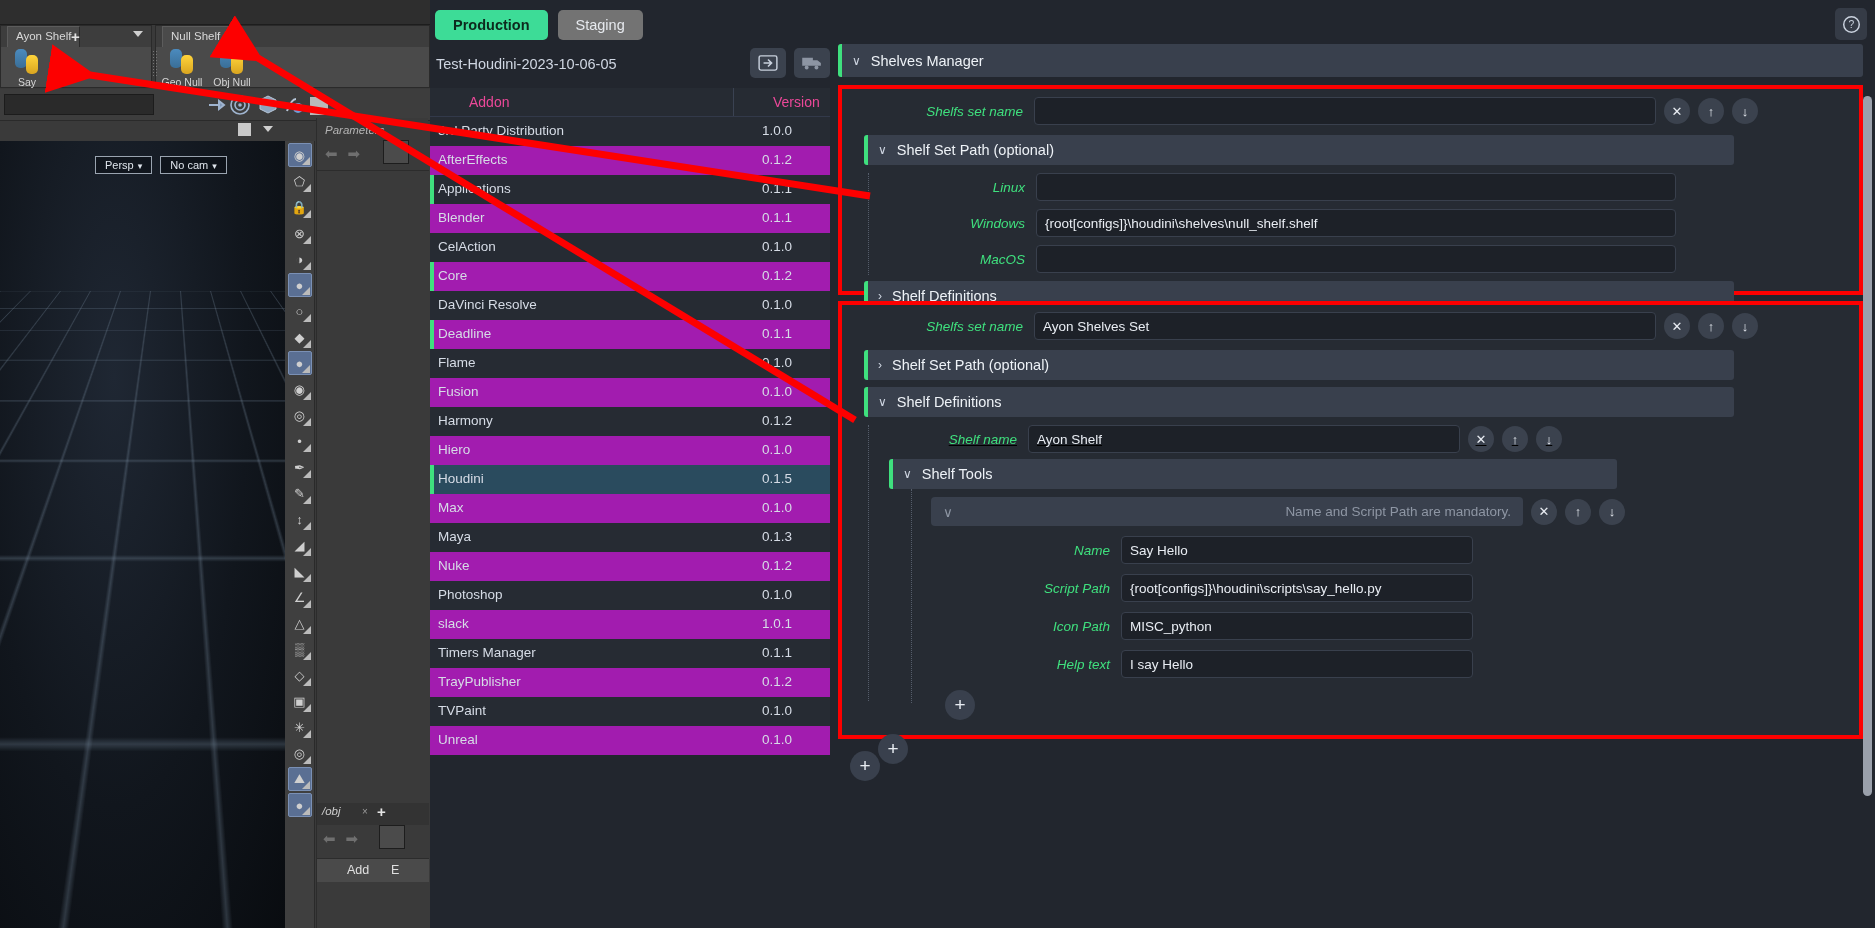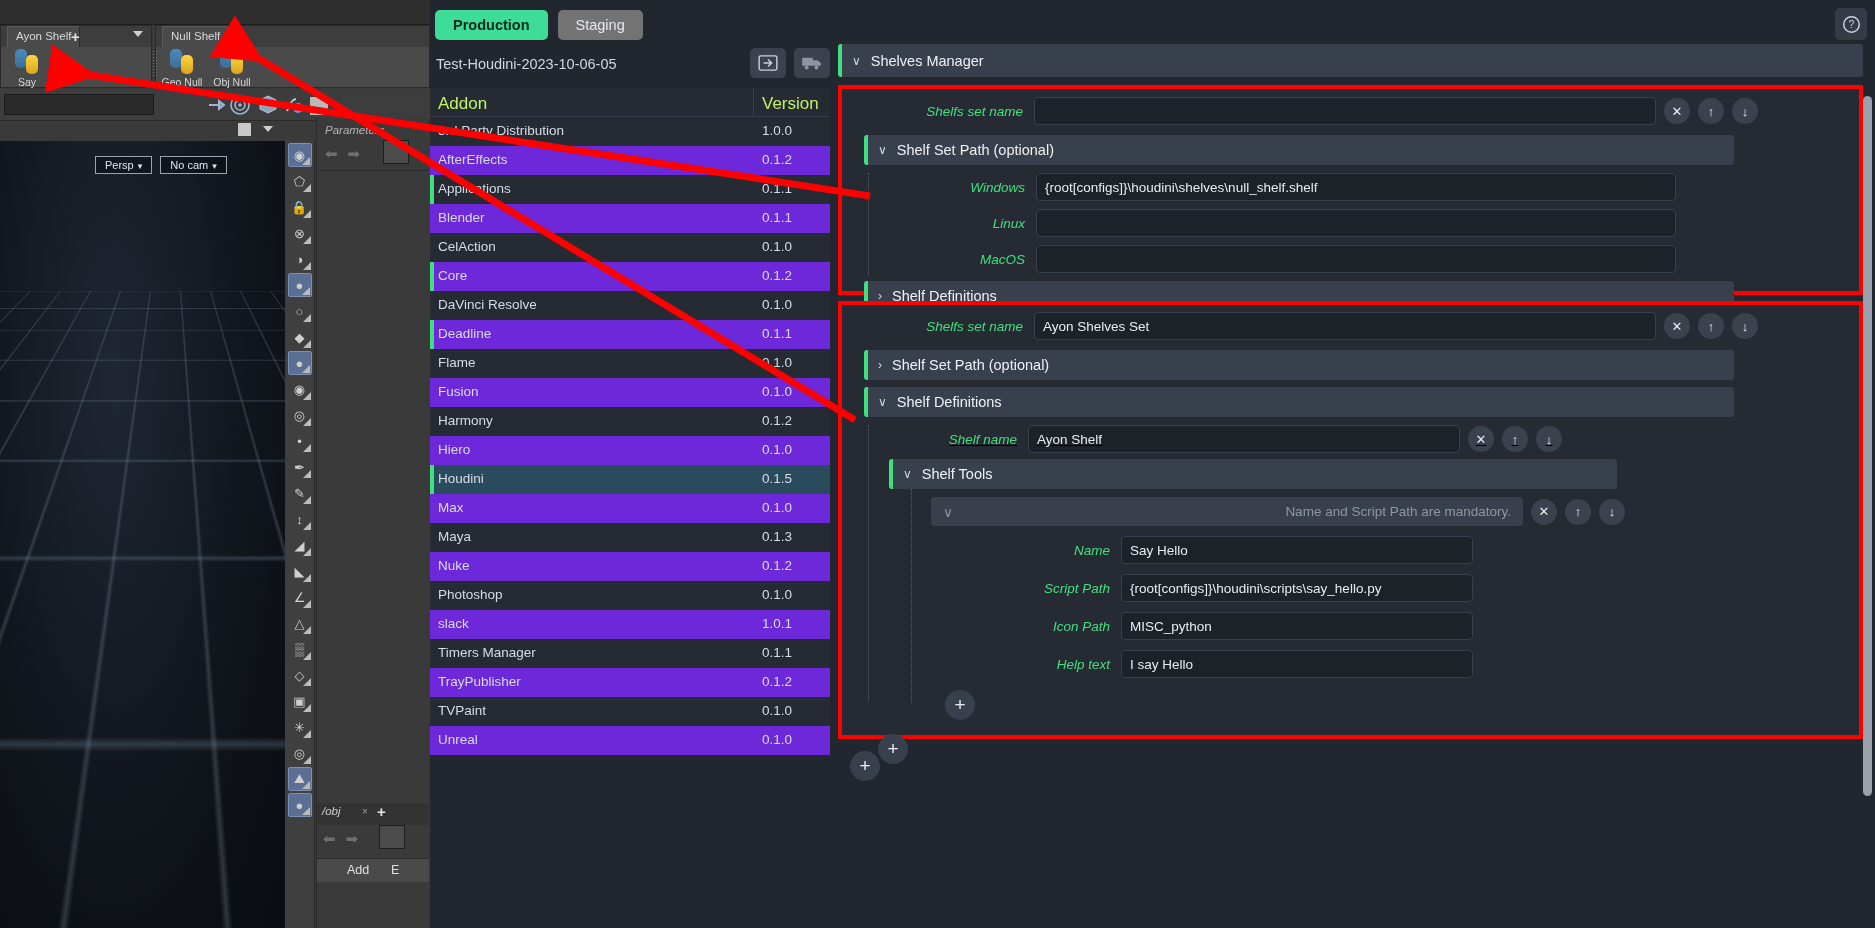--- a/index.html
+++ b/index.html
@@ -75,26 +75,26 @@
   .btn-prod { background:#3ddc97; color:#0d2a1e; font-size:14.5px; font-weight:600; border:none;
      border-radius:5px; padding:7px 18px; cursor:pointer;}
   .btn-stg { background:#737373; color:#e6e9ee; font-size:14.5px; border:none;
      border-radius:5px; padding:7px 18px; cursor:pointer;}
   .proj-title { position:absolute; left:6px; top:56px; color:#cfd6e2; font-size:14.5px;}
   .sq-btn { position:absolute; top:48px; width:36px; height:30px; background:#3b424e; border-radius:5px;
      display:flex; align-items:center; justify-content:center; cursor:pointer;}
 
   .addon-table { position:absolute; left:0; top:88px; width:400px; height:840px; background:#22262e; }
   .at-head { display:flex; height:29px; background:#262b33; border-bottom:1px solid #32394a; }
-  .at-head div { color:#bef264; font-size:17px; padding:6px 0 0 8px; }
+  .at-head div { color:#ec4899; font-size:14px; padding:6px 0 0 8px;margin-left:31px; }
   .at-c1 { width:324px; border-right:1px solid #3a4252;}
   .at-c2 { width:76px; }
   .at-row { display:flex; height:29px; position:relative; }
   .at-row.odd { background:#262b33; }
-  .at-row.even { background:#6d28d9; }
+  .at-row.even { background:#a21caf; }
   .at-row.selected { background:#2a4b5e; }
   .at-bar { position:absolute; left:0; top:0; width:4px; height:29px; background:#3fe07e; }
   .at-name { width:324px; color:#d6dce6; font-size:13.5px; padding:6px 0 0 8px; }
   .at-ver  { width:76px; color:#d6dce6; font-size:13.5px; padding:6px 0 0 8px; }
 
   
   .content { position:absolute; left:408px; top:44px; width:1037px; height:884px; }
 
   .hdr { display:flex; align-items:center; height:33px; background:#39404d; border-radius:3px;
      border-left:4px solid #3fe07e; padding-left:10px; color:#eef2f7; font-size:14.5px; cursor:pointer; }
@@ -528,26 +528,26 @@
         </div>
 
         <div style="margin-left:22px;">
           <div class="hdr" style="width:870px; height:30px;">
             <span class="chev">∨</span>
             <span>Shelf Set Path (optional)</span>
           </div>
           <div style="position:relative; padding-left:2px;">
             <div class="dashed-v" style="left:4px; top:0; height:102px;"></div>
             <div class="frow" style="margin:8px 0;">
+              <div class="flabel" style="width:170px;">Linux</div>
+              <input class="finput" style="width: 640px;" value="">
+            </div>
+            <div class="frow" style="margin:8px 0;">
               <div class="flabel" style="width:170px;">Windows</div>
               <input class="finput" style="width: 640px;" value="{root[configs]}\houdini\shelves\null_shelf.shelf">
-            </div>
-            <div class="frow" style="margin:8px 0;">
-              <div class="flabel" style="width:170px;">Linux</div>
-              <input class="finput" style="width: 640px;" value="">
             </div>
             <div class="frow" style="margin:8px 0;">
               <div class="flabel" style="width:170px;">MacOS</div>
               <input class="finput" style="width: 640px;" value="">
             </div>
           </div>
           <div class="hdr" style="width:870px; height:30px; margin-top:6px;">
             <span class="chev">›</span>
             <span>Shelf Definitions</span>
           </div>

